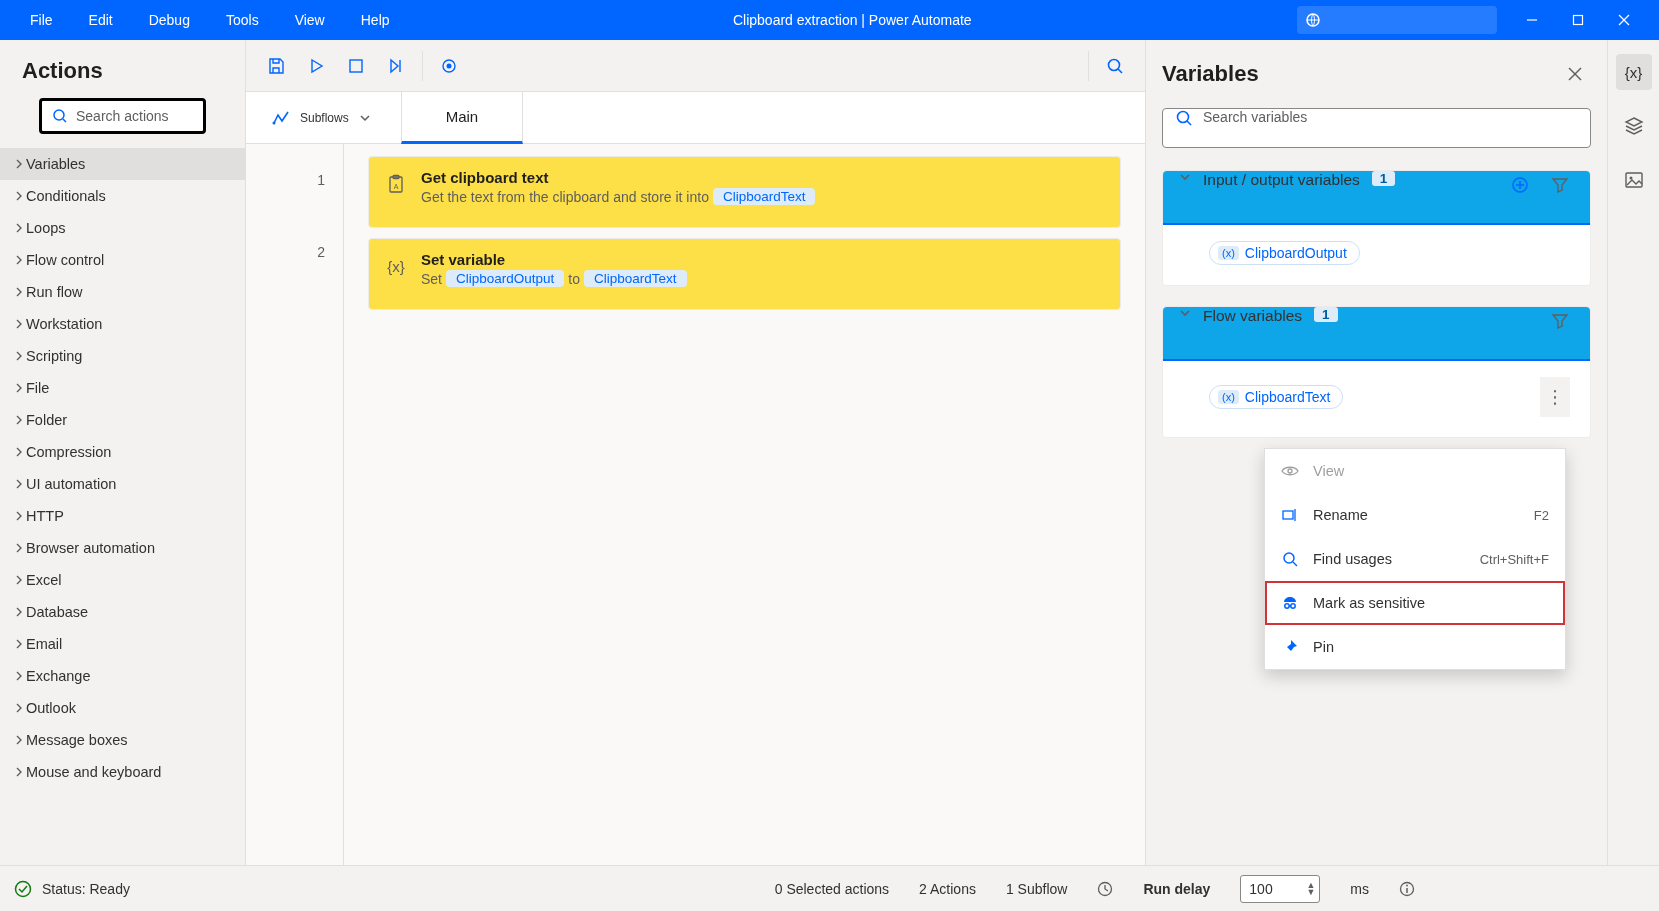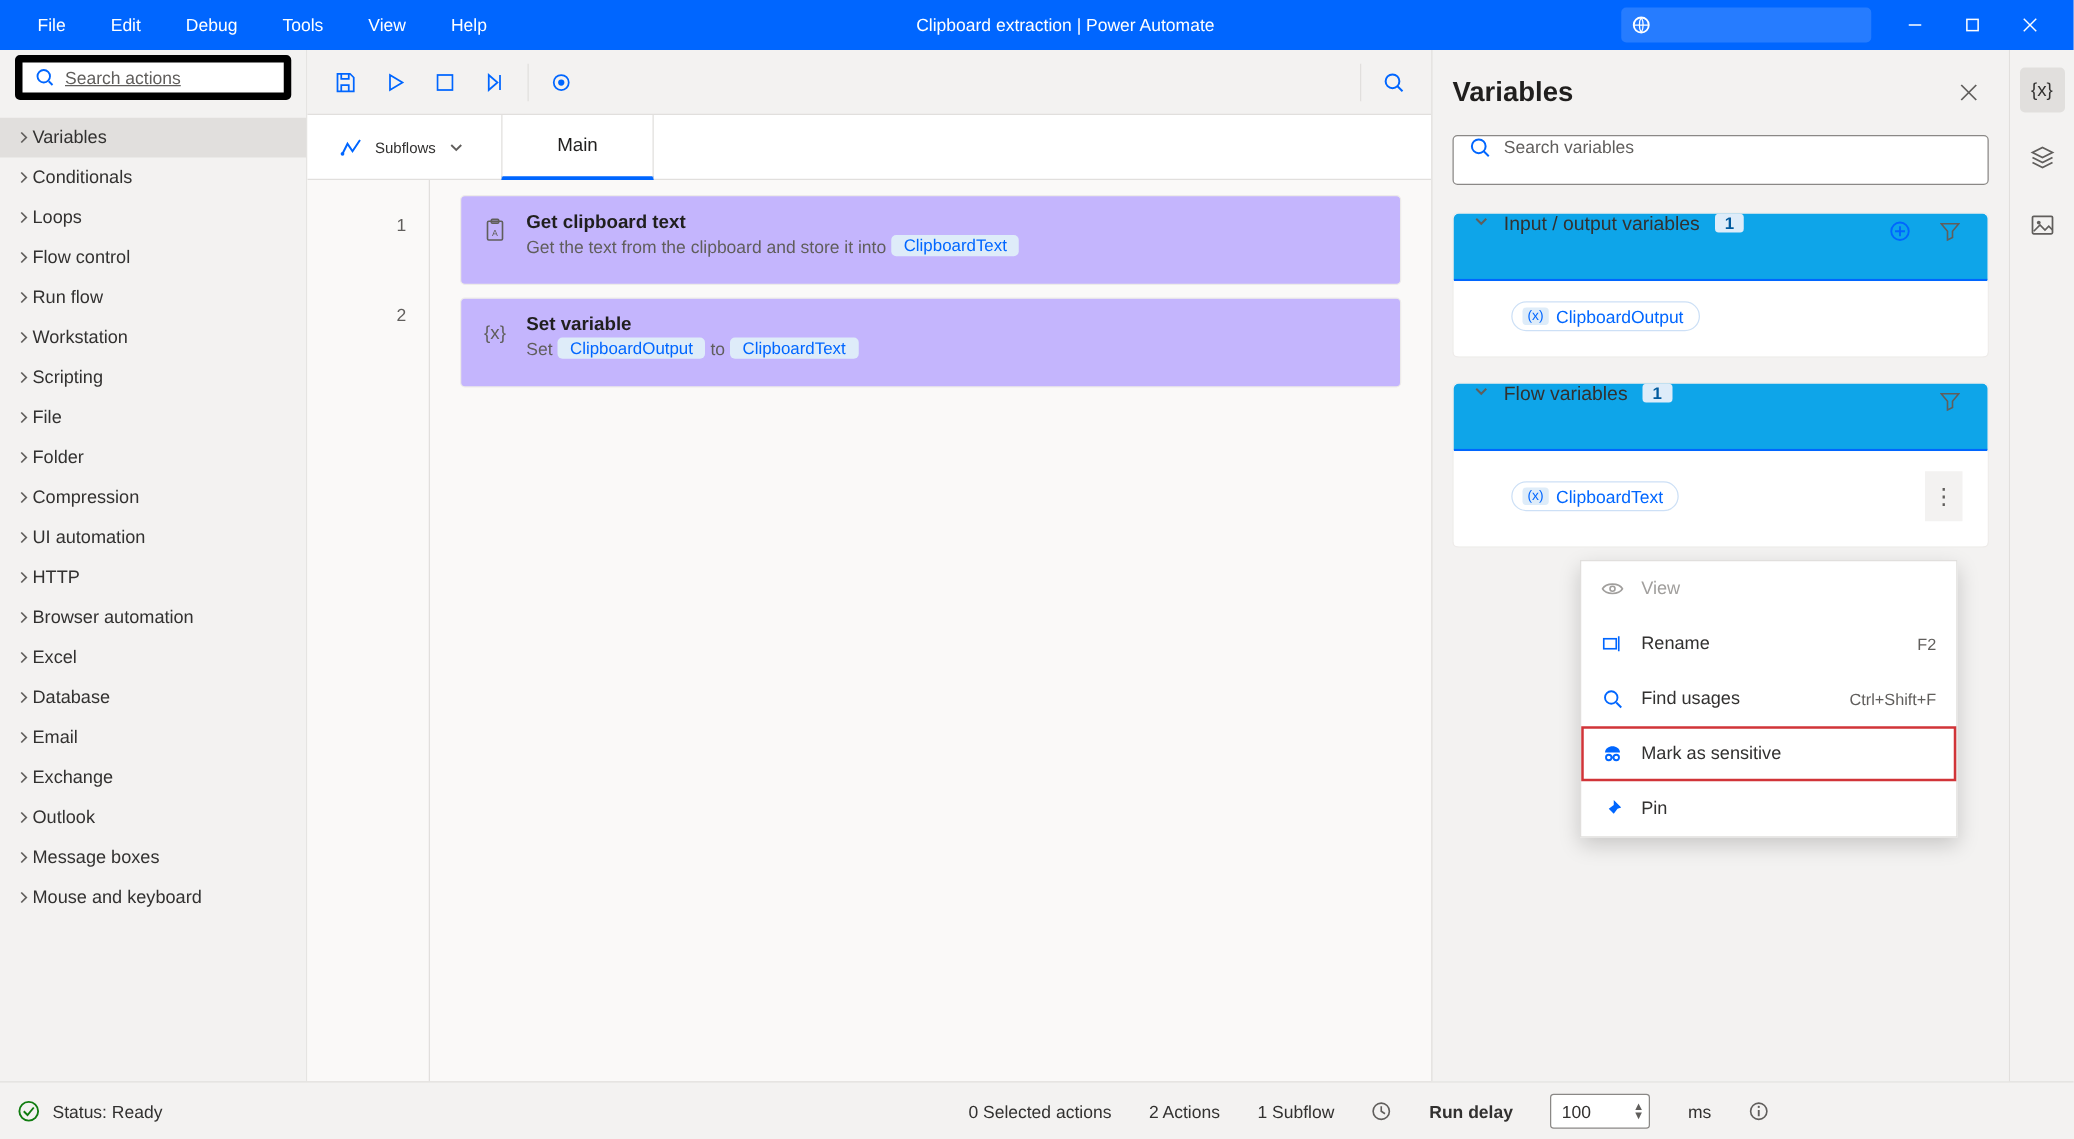--- a/index.html
+++ b/index.html
@@ -14,21 +14,21 @@
 .title-user { width: 200px; height: 28px; background: rgba(255,255,255,0.15); border-radius: 4px; margin-right: 12px; display:flex; align-items:center; padding:0 8px; gap:8px;}
 .win-btn { width: 46px; height: 40px; display: flex; align-items: center; justify-content: center; cursor: pointer; }
 .win-btn svg { width: 12px; height: 12px; }
 
 
 .app-body { flex: 1; display: flex; min-height: 0; }
 
 
 .actions-panel { width: 246px; background: #f3f2f1; border-right: 1px solid #e1dfdd; display: flex; flex-direction: column; }
 .actions-header { padding: 18px 22px 10px; font-size: 22px; font-weight: 600; color: #201f1e; }
-.actions-search { margin: 4px 12px 14px; height: 36px; border: 6px solid #000000; border-radius: 4px; background: #fff; display: flex; align-items: center; padding: 0 10px; gap: 8px; color: #605e5c; font-size: 14px; text-decoration: underline; }
+.actions-search { margin: 4px 39px 14px; height: 36px; border: 3px solid #000000; border-radius: 4px; background: #fff; display: flex; align-items: center; padding: 0 10px; gap: 8px; color: #605e5c; font-size: 14px; }
 .actions-search svg { width: 16px; height: 16px; }
 .actions-list { flex: 1; overflow-y: auto; }
 .action-cat { height: 32px; display: flex; align-items: center; padding: 0 12px 0 26px; gap: 10px; font-size: 14.5px; color: #323130; cursor: pointer; position:relative;}
 .action-cat.selected { background: #e1dfdd; }
 .action-cat .chev { position:absolute; left:14px; width: 10px; height: 10px; }
 .actions-list::-webkit-scrollbar { width:8px;}
 .actions-list::-webkit-scrollbar-thumb{background:#c8c6c4;border-radius:4px;}
 
 
 .center { flex: 1; display: flex; flex-direction: column; background: #faf9f8; min-width:0;}
@@ -36,21 +36,21 @@
 .tool-btn { width: 36px; height: 36px; display: flex; align-items: center; justify-content: center; border-radius: 4px; cursor: pointer; color: #0066ff; }
 .tool-divider { width: 1px; height: 30px; background: #e1dfdd; margin: 0 4px; }
 .toolbar-spacer { flex: 1; }
 .subflow-bar { height: 52px; background: #fff; border-bottom: 1px solid #e1dfdd; display: flex; align-items: center; padding: 0 16px; }
 .subflow-label { display: flex; align-items: center; gap: 10px; font-size: 12px; color: #323130; padding: 0 10px; cursor: pointer; }
 .subflow-tab { margin-left: 20px; height: 52px; display: flex; align-items: center; padding: 0 44px; font-size: 15px; color: #201f1e; border-bottom: 3px solid #0066ff; border-left:1px solid #e1dfdd; border-right:1px solid #e1dfdd;}
 .flow-canvas { flex: 1; display: flex; background: #faf9f8; }
 .gutter { width: 98px; border-right: 1px solid #e1dfdd; background:#faf9f8;}
 .gutter-row { height: 72px; display: flex; align-items: center; justify-content: flex-end; padding-right: 18px; font-size: 14px; color: #605e5c; }
 .steps { flex: 1; padding: 12px 24px; }
-.step-card { background: #c4b5fd; border: 1px solid #edebe9; border-radius: 4px; padding: 12px 16px; margin-bottom: 10px; display: flex; gap: 14px; align-items: flex-start; height:72px; box-sizing:border-box;}
+.step-card { background: #fde047; border: 1px solid #edebe9; border-radius: 4px; padding: 12px 16px; margin-bottom: 10px; display: flex; gap: 14px; align-items: flex-start; height:72px; box-sizing:border-box;}
 .step-icon { width: 22px; height: 22px; display: flex; align-items: center; justify-content: center; color: #605e5c; margin-top:4px;}
 .step-body { flex: 1; }
 .step-title { font-size: 15px; font-weight: 600; color: #201f1e; margin-bottom: 2px; }
 .step-desc { font-size: 14px; color: #605e5c; display: flex; align-items: flex-end; flex-wrap: wrap; gap: 4px; }
 .var-chip { background: #deecf9; color: #0066ff; padding: 1px 10px; border-radius: 4px; font-size: 13.5px; }
 
 
 .vars-panel { width: 462px; background: #f3f2f1; border-left: 1px solid #e1dfdd; display: flex; flex-direction: column; padding: 0 16px; position:relative;}
 .vars-header { height: 68px; display: flex; align-items: center; justify-content: space-between; }
 .vars-header h2 { font-size: 22px; font-weight: 600; color: #201f1e; }
@@ -128,20 +128,21 @@
           <line x1="1" y1="1" x2="11" y2="11" stroke="#fff" stroke-width="1.2"></line>
           <line x1="11" y1="1" x2="1" y2="11" stroke="#fff" stroke-width="1.2"></line>
         </svg>
       </div>
   </div>
 </div>
 
 <div class="app-body">
 
   <div class="actions-panel">
+    <div class="actions-header">Actions</div>
     <div class="actions-search">
       <svg viewBox="0 0 16 16">
           <circle cx="7" cy="7" r="5" fill="none" stroke="#0066ff" stroke-width="1.5"></circle>
           <line x1="11" y1="11" x2="14" y2="14" stroke="#0066ff" stroke-width="1.5"></line>
         </svg>
       <span>Search actions</span>
     </div>
     <div class="actions-list">
       <div class="action-cat selected">
           <svg class="chev" viewBox="0 0 10 10">

